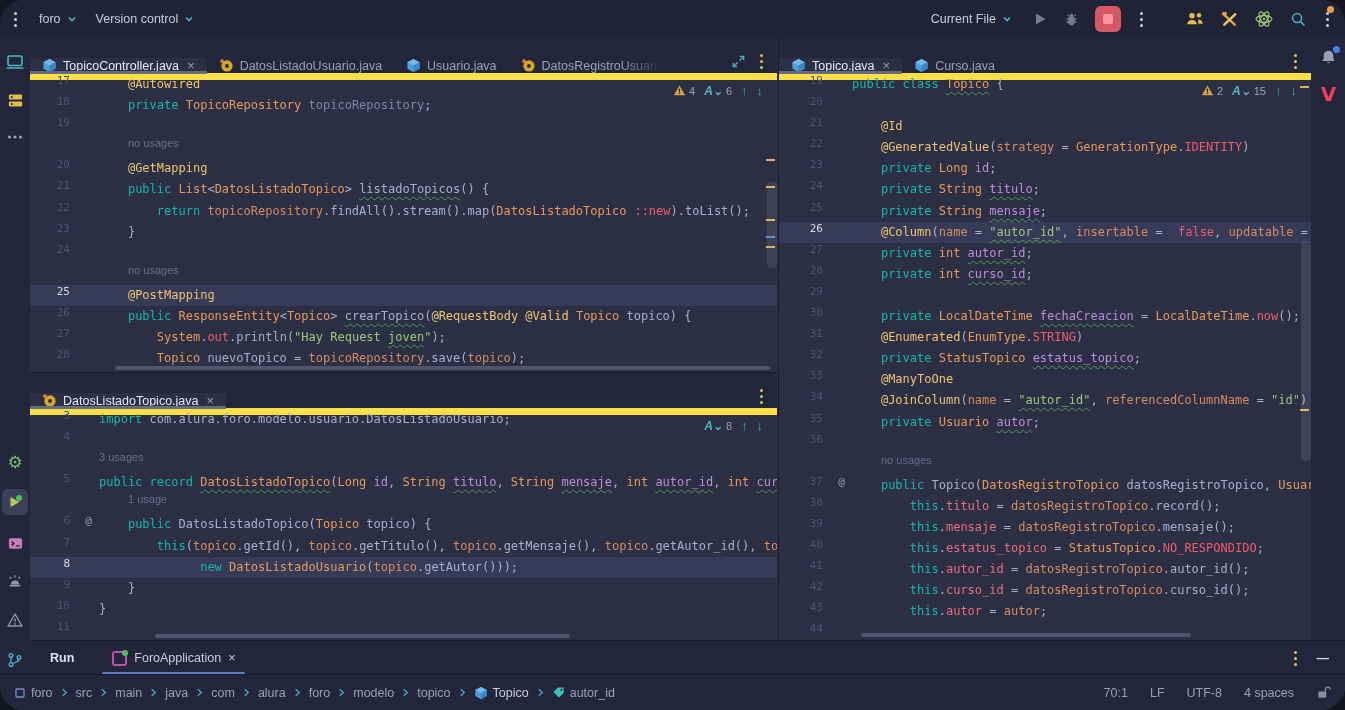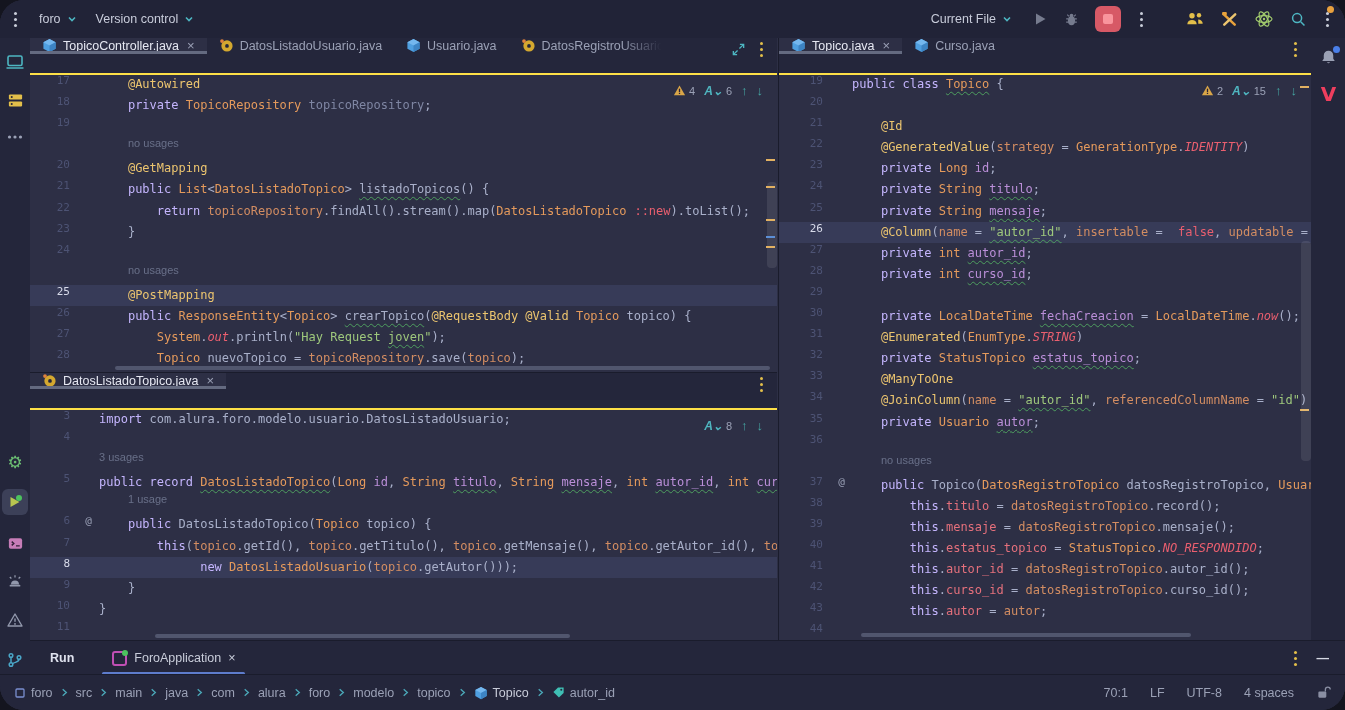--- a/index.html
+++ b/index.html
@@ -23,47 +23,47 @@
 
   
   .leftstrip{left:0;top:38px;width:30px;height:636px;background:#24263b;border-right:1px solid #1a1c2c;}
   .strip-ic{position:absolute;left:0;width:30px;display:flex;justify-content:center;}
   .runbox{width:26px;height:26px;border-radius:6px;background:#3c4058;display:flex;align-items:center;justify-content:center;position:relative;}
   .rightstrip{left:1310px;top:38px;width:35px;height:602px;background:#24263b;border-left:1px solid #1a1c2c;}
   .v-icon{font-weight:700;font-size:20px;color:#ef3e5e;font-family:"DejaVu Sans",sans-serif;}
 
   
   .pane{position:absolute;background:#2d2f45;overflow:hidden;}
-  .tabbar{position:absolute;left:0;top:0;right:0;height:35px;background:#24263b;border-bottom:2px solid #fde047;display:flex;align-items:flex-start;}
+  .tabbar{position:absolute;left:0;top:0;right:0;height:35px;background:#24263b;border-bottom:7px solid #fde047;display:flex;align-items:flex-end;}
   .tab{display:flex;align-items:center;gap:6px;padding:0 12px;color:#9ba1b6;position:relative;cursor:default;white-space:nowrap;}
   .tab.active{color:#e6e8f2;background:#2d2f45;}
   .tab.active::after{content:"";position:absolute;left:0;right:0;bottom:-1px;height:3px;background:#646a80;}
   .tab .close{color:#9ba1b6;font-size:13px;padding-left:2px;}
   .tab-label-fade{max-width:132px;overflow:hidden;-webkit-mask-image:linear-gradient(90deg,#000 65%,transparent 98%);mask-image:linear-gradient(90deg,#000 65%,transparent 98%);}
   .tabbar .spacer{flex:1;}
   .tabctl{display:flex;align-items:center;gap:10px;padding-right:10px;}
 
   
   .lines{position:absolute;left:0;right:0;top:0;}
   .row{display:flex;height:21.1px;align-items:flex-start;position:relative;}
   .row.hl{background:#373b58;}
   .ln{width:40px;flex-shrink:0;text-align:right;padding-right:8px;color:#4d5374;
       font:11px "DejaVu Sans Mono",monospace;}
   .row.hl .ln{color:#d8dbea;}
   .gut{width:21px;flex-shrink:0;text-align:center;color:#9aa0b6;font:11px "DejaVu Sans Mono",monospace;}
   .code{margin:0;white-space:pre;font:12px/21.1px "DejaVu Sans Mono",monospace;color:#a9b0ca;}
   .pane-right .ln{width:44px;}
-  .code span.k{color:#c4b5fd;}
+  .code span.k{color:#14b8a6;}
   .code span.a{color:#ecc56f;}
   .code span.t{color:#e59a5c;}
   .code span.f{color:#bb8fd9;}
   .code span.tf{color:#e5707c;}
   .code span.p{color:#d38d62;}
   .code span.s{color:#9ec87c;}
-  .code span.c{color:#ea5f6f;font-style:italic;}
+  .code span.c{color:#ea5f6f;}
   .code span.r{color:#ea5f6f;padding-left:8px;}
   .code span.d2{color:#7f86a3;}
   .code span.w{text-decoration:underline;text-decoration-style:wavy;text-decoration-color:#4e9e5f;text-decoration-thickness:1px;text-underline-offset:3px;}
   .code.inlay{font:11px "Liberation Sans",sans-serif;color:#697089;}
 
   .inspect{position:absolute;top:9px;right:14px;display:flex;align-items:center;gap:9px;
            font:11px "Liberation Sans",sans-serif;color:#9ba1b6;z-index:5;}
   .inspect .grp{display:flex;align-items:center;gap:3px;}
   .typoA{color:#4fb6c0;font-weight:700;font-size:12px;font-style:italic;}
   .arrow{font-size:13px;color:#45a8a4;}

